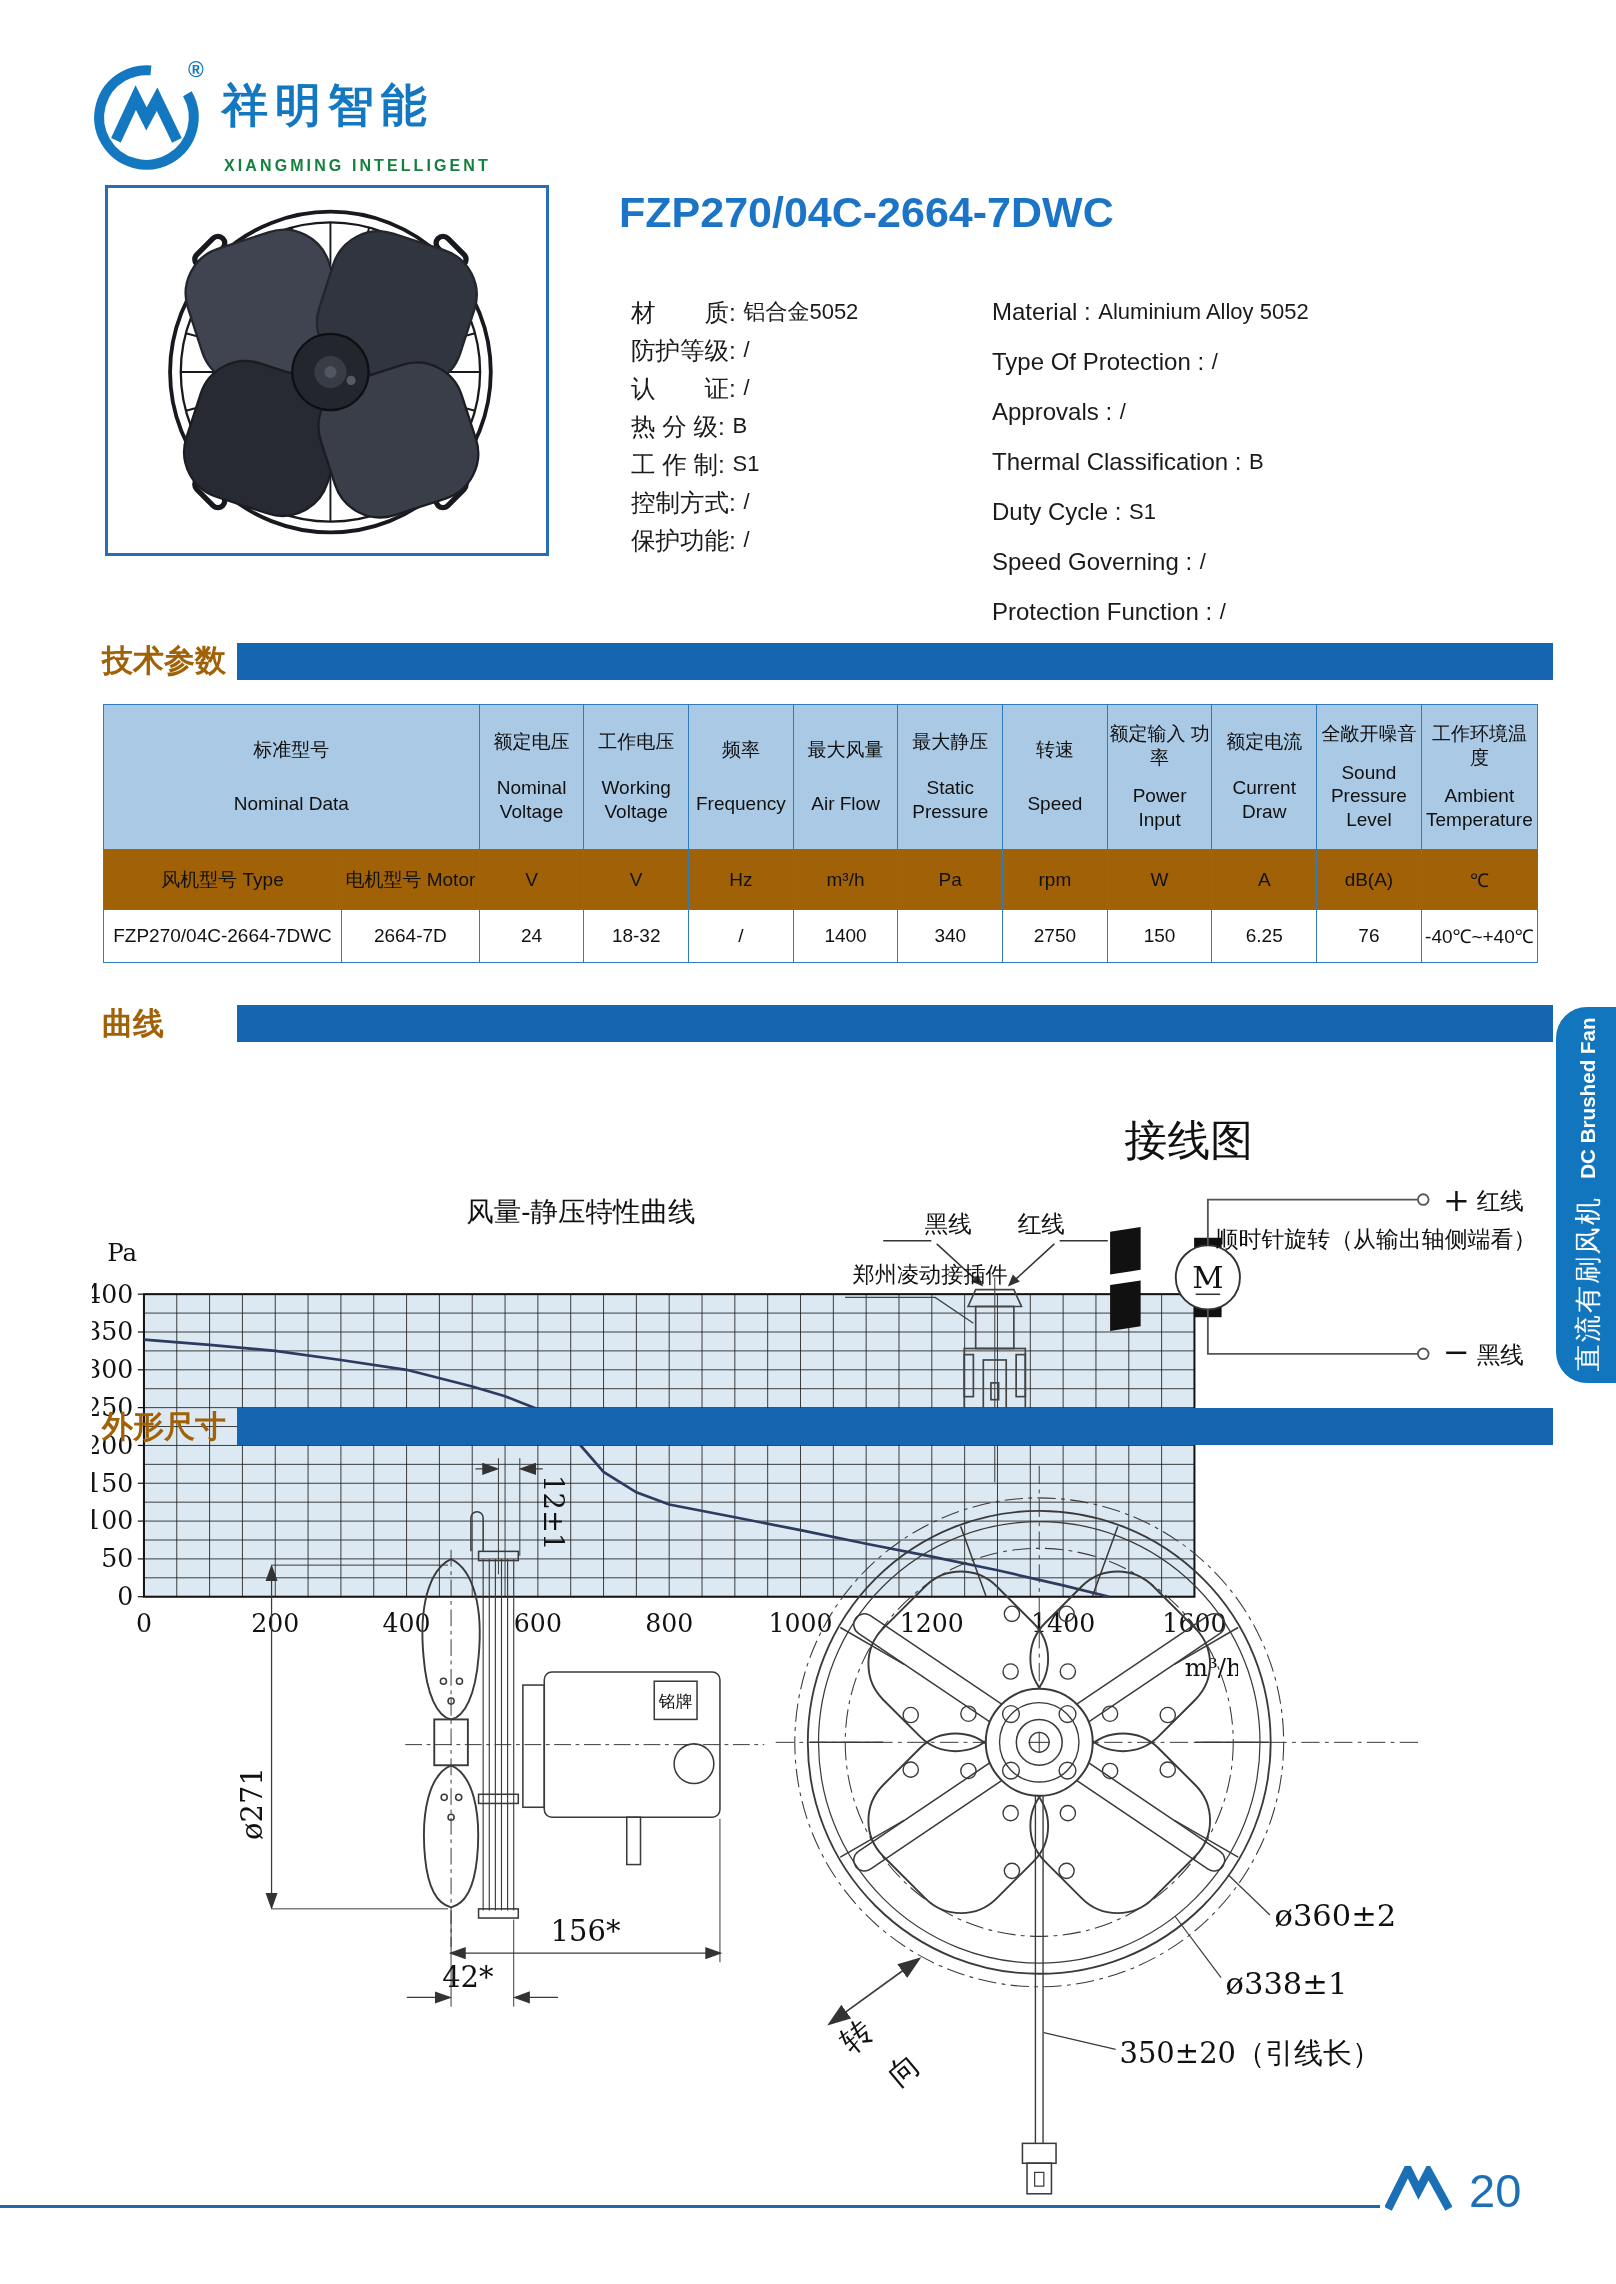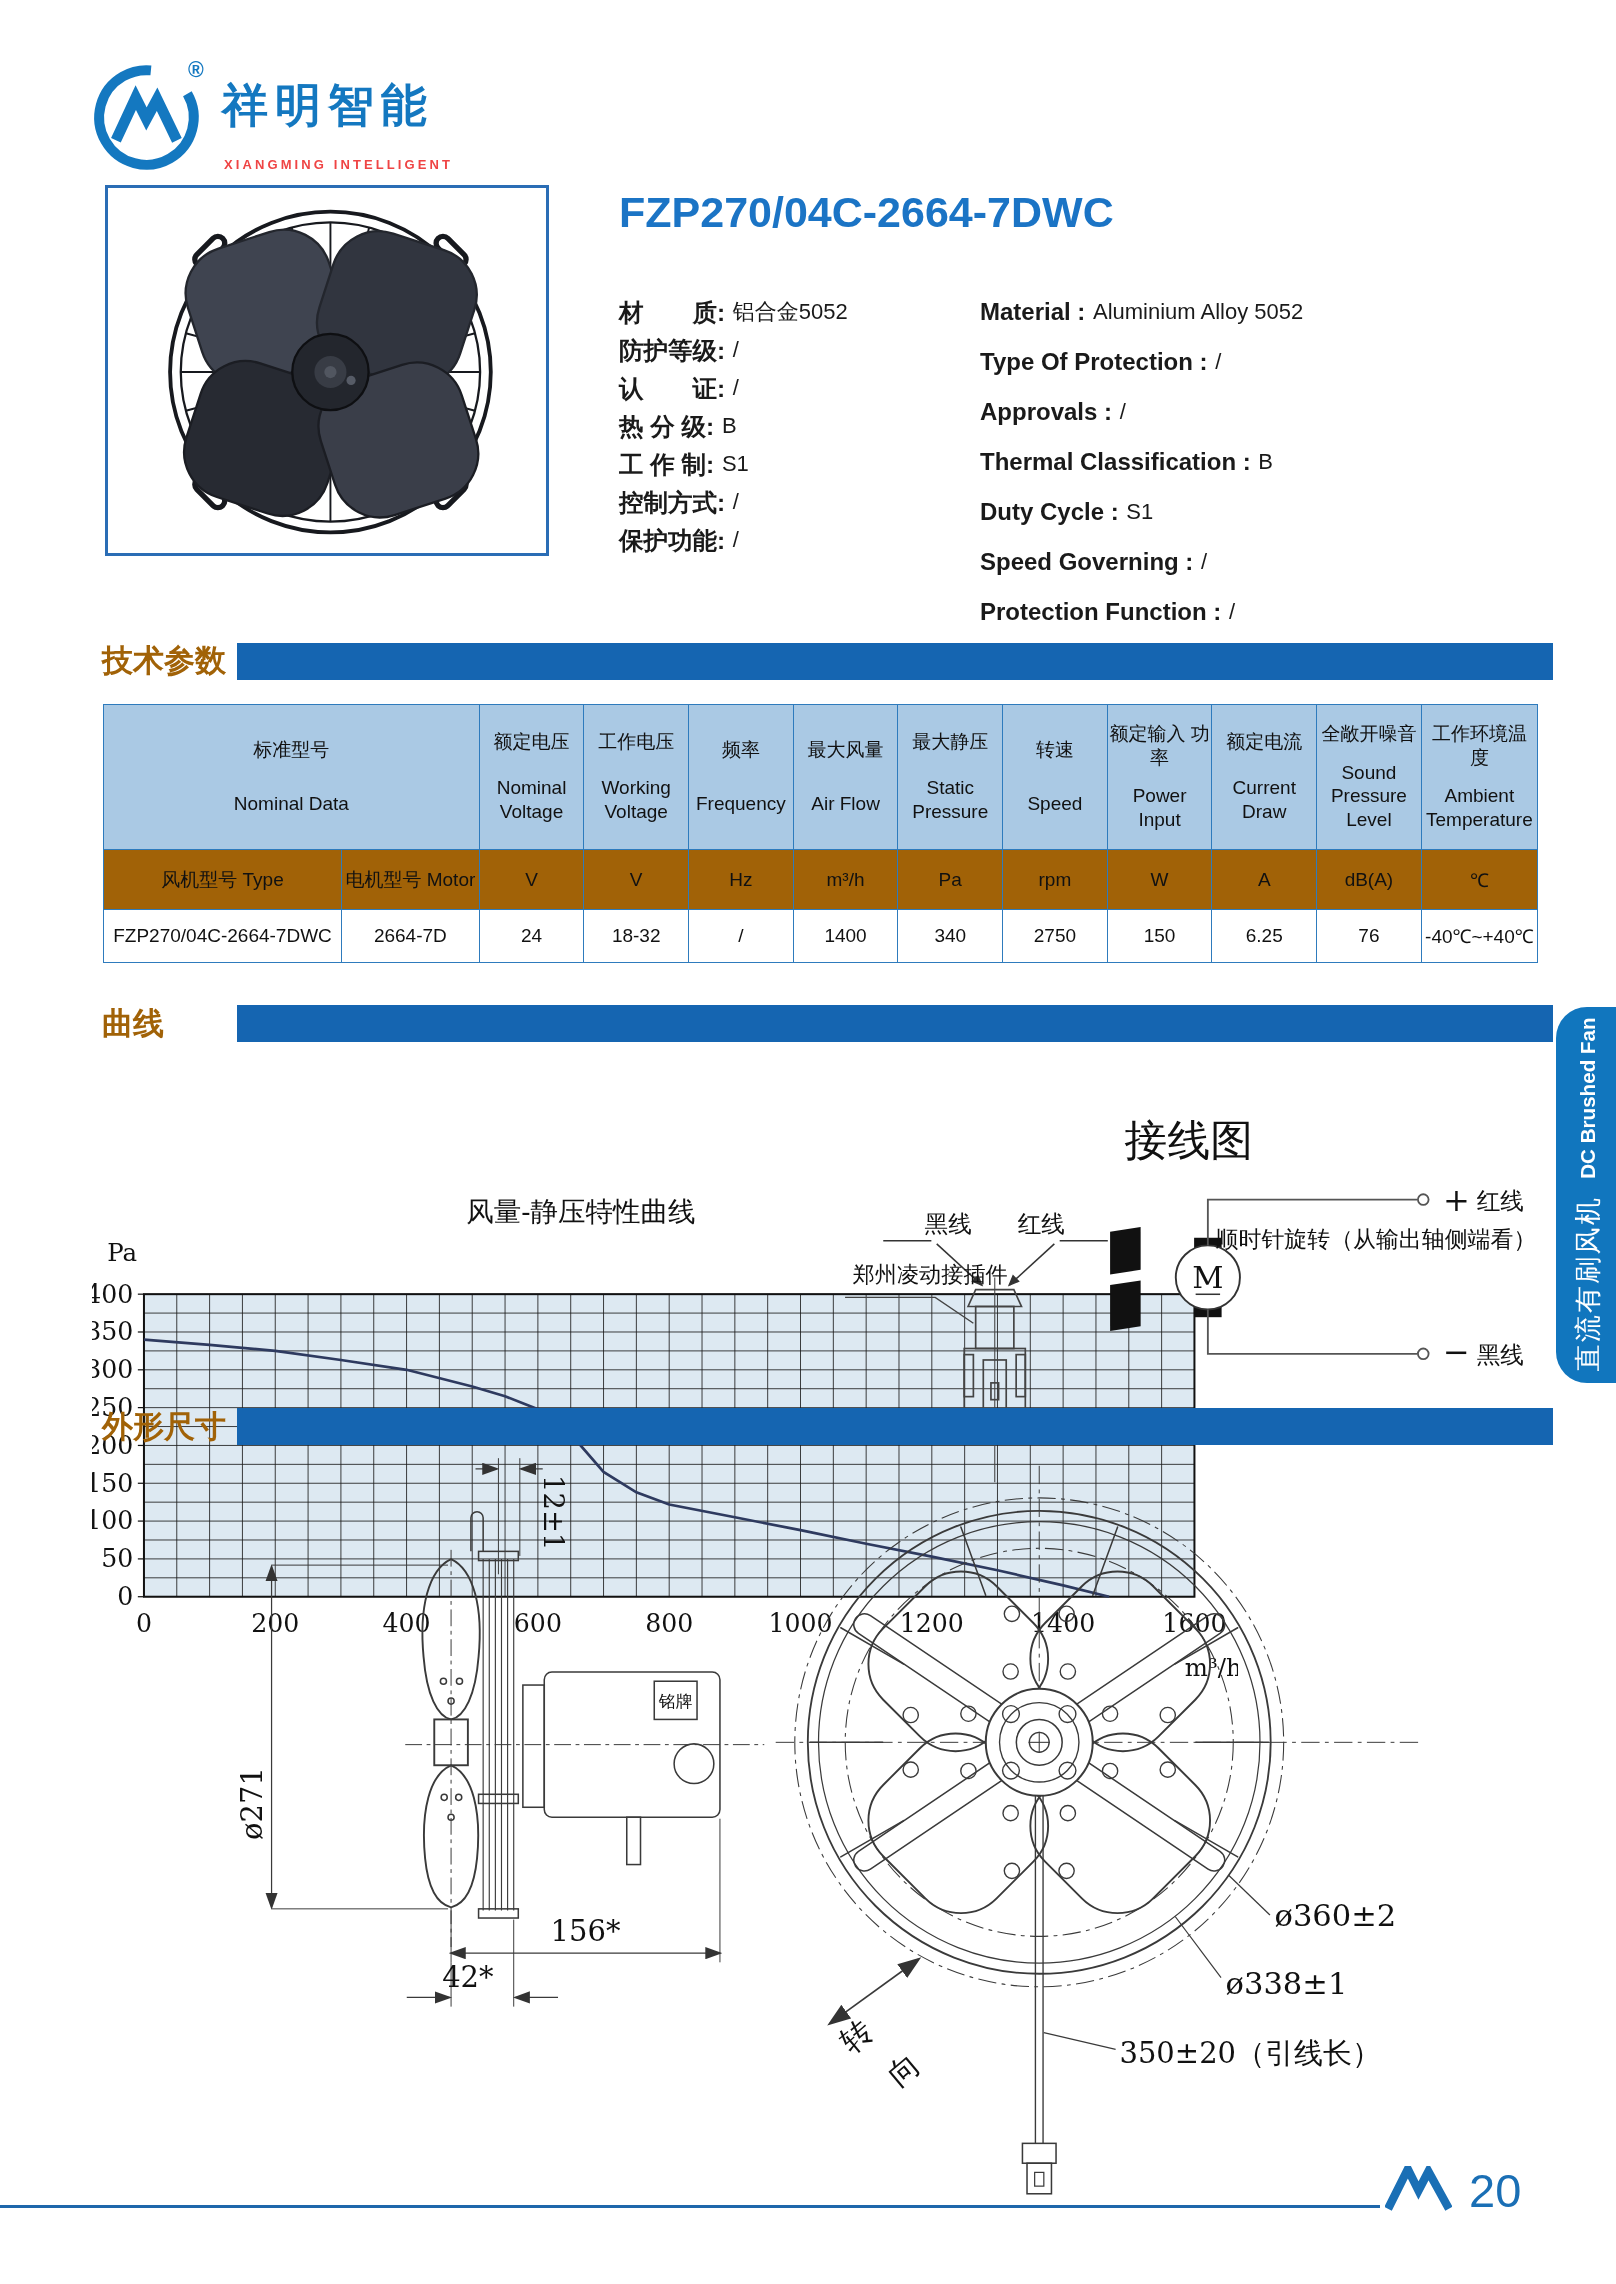--- a/index.html
+++ b/index.html
@@ -4,32 +4,32 @@
 <style>
   html,body{margin:0;padding:0;background:#e8e8e8;}
   *{box-sizing:border-box;}
   #page{position:relative;width:1617px;height:2284px;background:#ffffff;
         font-family:"Liberation Sans", sans-serif;color:#1a1a1a;overflow:hidden;margin:0 auto;}
   .abs{position:absolute;}
 
   
   #brand-zh{position:absolute;left:222px;top:75px;font-size:46px;font-weight:bold;
             color:#1478c0;letter-spacing:6.9px;}
-  #brand-en{position:absolute;left:224px;top:157px;font-size:13px;font-weight:bold;
-            color:#ef4444;letter-spacing:3.1px;}
+  #brand-en{position:absolute;left:224px;top:157px;font-size:16px;font-weight:bold;
+            color:#15803d;letter-spacing:3.1px;}
 
   
   #photo-box{position:absolute;left:105px;top:185px;width:444px;height:371px;
              border:3.1px solid #2a6db5;background:#fff;}
   #model-title{position:absolute;left:619px;top:188px;font-size:43px;font-weight:bold;color:#1b74c5;}
   .spec-col{position:absolute;display:flex;flex-direction:column;}
   #spec-zh{left:619px;top:293px;width:336px;}
   #spec-en{left:980px;top:293px;width:535px;gap:12px;}
   .spec-row{height:38px;display:flex;align-items:center;white-space:nowrap;}
-  .spec-row .lab{font-weight:bold;font-size:24px;}
+  .spec-row .lab{font-weight:normal;font-size:24px;margin-left:12px;}
   .spec-row .val{font-size:22px;margin-left:7.6px;}
   #spec-zh .lab{font-size:24.5px;}
 
   
   .sec-title{position:absolute;left:102px;font-size:31px;font-weight:bold;color:#a16207;}
   .sec-bar{position:absolute;left:237px;width:1316px;height:37px;background:#1565b1;}
 
   
   #tech-table{position:absolute;left:103px;top:704px;width:1435px;border-collapse:collapse;
               table-layout:fixed;}

